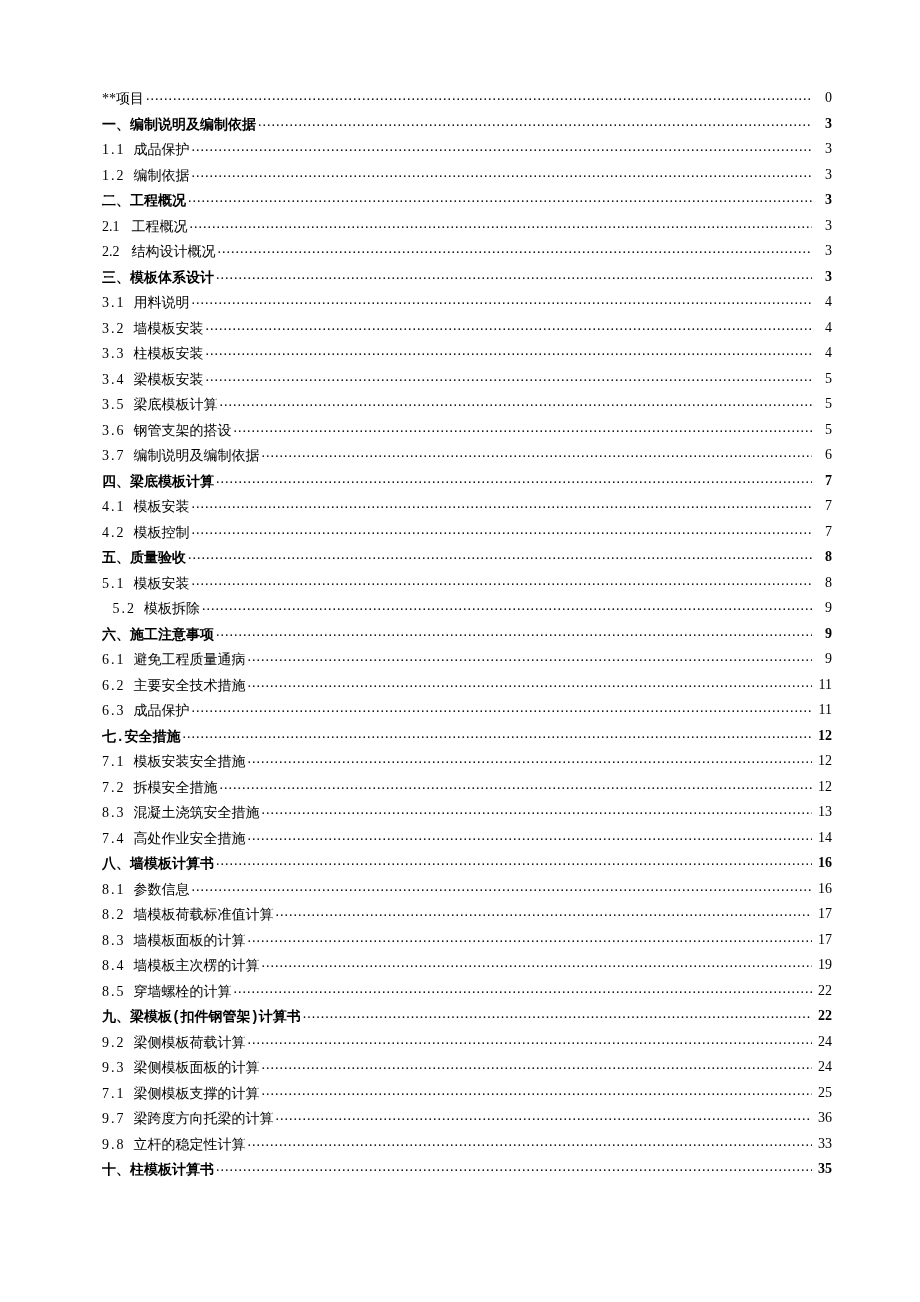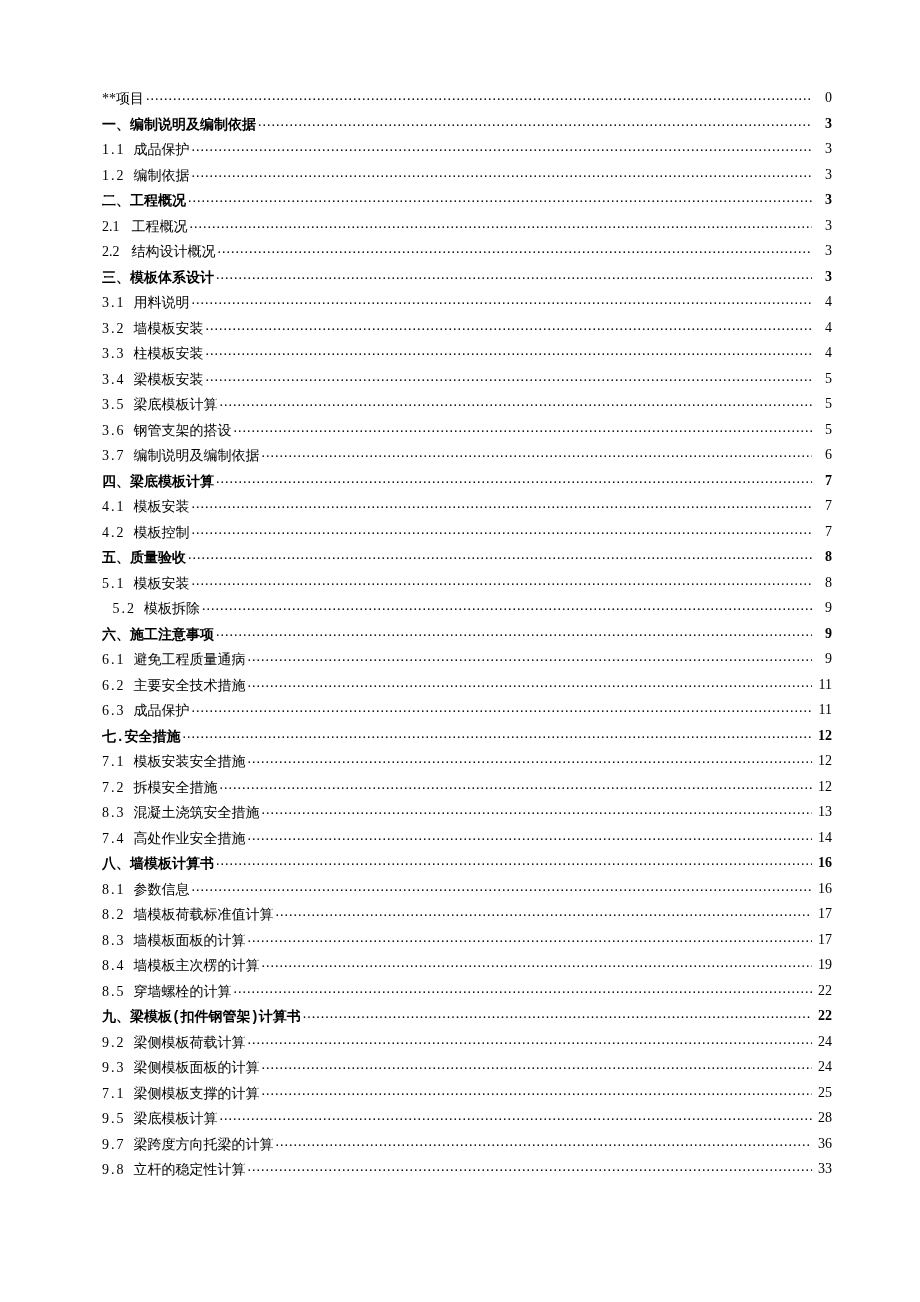--- a/index.html
+++ b/index.html
@@ -266,27 +266,27 @@
       <span class="toc-label"><span class="toc-num">9.3</span><span>梁侧模板面板的计算</span></span>
       <span class="toc-leader"></span>
       <span class="toc-page">24</span>
     </div>
     <div class="toc-row">
       <span class="toc-label"><span class="toc-num">7.1</span><span>梁侧模板支撑的计算</span></span>
       <span class="toc-leader"></span>
       <span class="toc-page">25</span>
     </div>
     <div class="toc-row">
-      <span class="toc-label"><span class="toc-num">9.5</span><span>梁底模板计算</span></span>
-      <span class="toc-leader"></span>
-      <span class="toc-page">28</span>
-    </div>
-    <div class="toc-row">
       <span class="toc-label"><span class="toc-num">9.7</span><span>梁跨度方向托梁的计算</span></span>
       <span class="toc-leader"></span>
       <span class="toc-page">36</span>
     </div>
     <div class="toc-row">
       <span class="toc-label"><span class="toc-num">9.8</span><span>立杆的稳定性计算</span></span>
       <span class="toc-leader"></span>
       <span class="toc-page">33</span>
+    </div>
+    <div class="toc-row">
+      <span class="toc-label bold">十、柱模板计算书</span>
+      <span class="toc-leader"></span>
+      <span class="toc-page bold">35</span>
     </div>
   </div>
 
 </body></html>

